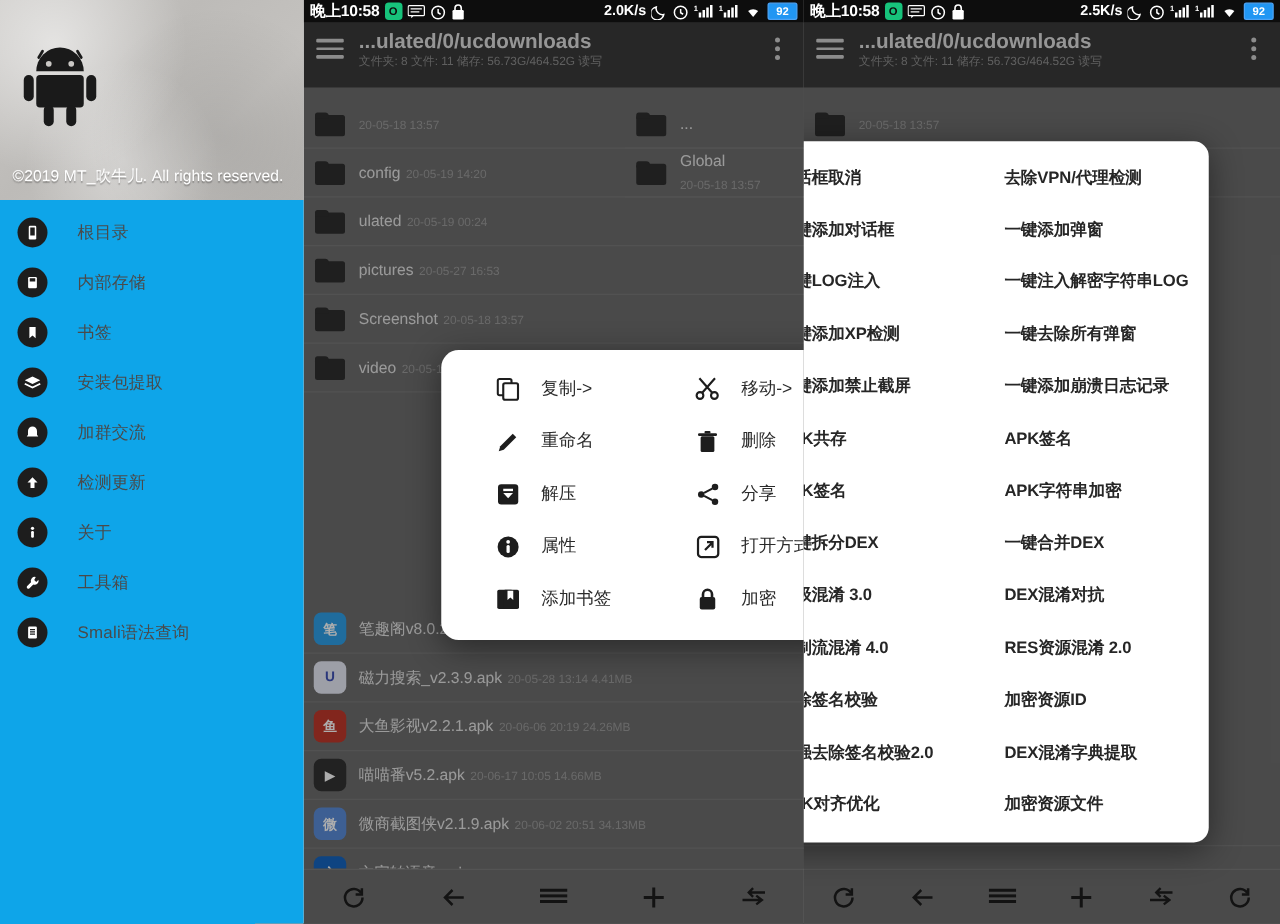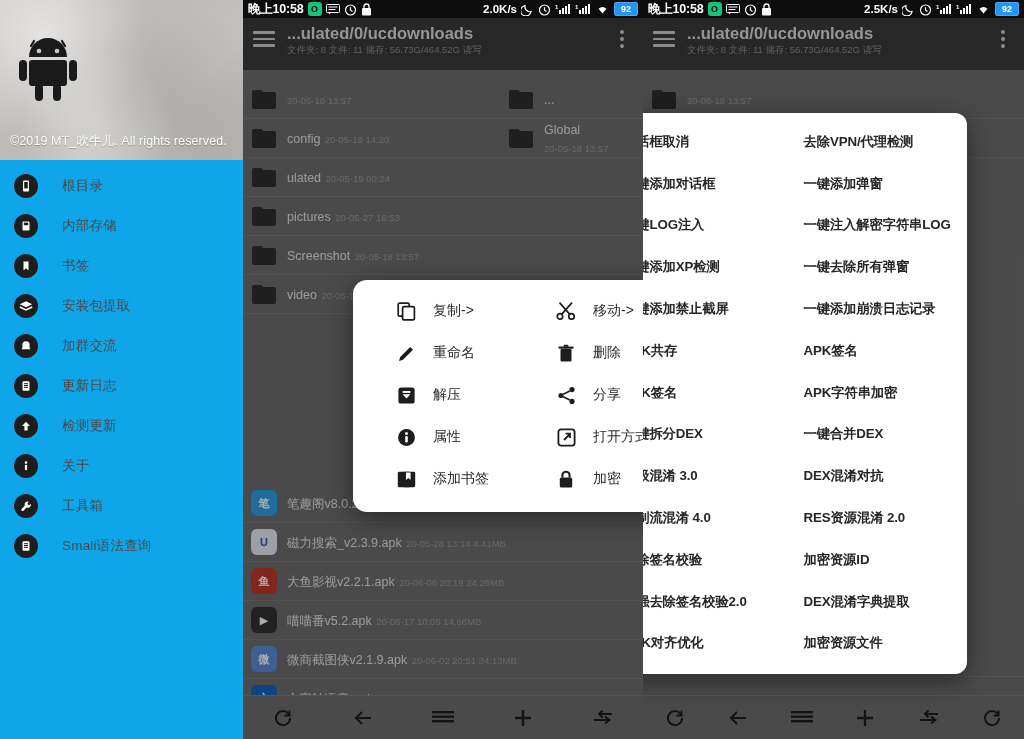--- a/index.html
+++ b/index.html
@@ -269,69 +269,58 @@
 
         <div class="ditem">
           <span class="ditem-ic">
             <svg width="14" height="14" viewBox="0 0 14 14">
                 <path d="M7 2.2a3.6 3.6 0 0 1 3.6 3.6v3l1 1.4H2.4l1-1.4v-3A3.6 3.6 0 0 1 7 2.2Z" fill="#fff"></path>
               </svg>
           </span>
           <span class="ditem-lb">加群交流</span>
         </div>
 
+
+        <div class="ditem">
+          <span class="ditem-ic">
+            <svg width="14" height="14" viewBox="0 0 14 14">
+                <path d="M7 2.8 11 7H8.6v4.4H5.4V7H3Z" fill="#fff"></path>
+              </svg>
+          </span>
+          <span class="ditem-lb">检测更新</span>
+        </div>
+
+        <div class="ditem">
+          <span class="ditem-ic">
+            <svg width="14" height="14" viewBox="0 0 14 14">
+                <circle cx="7" cy="3.6" r="1.3" fill="#fff"></circle>
+                <rect x="5.9" y="5.8" width="2.2" height="5.4" rx="1" fill="#fff"></rect>
+              </svg>
+          </span>
+          <span class="ditem-lb">关于</span>
+        </div>
+
+        <div class="ditem">
+          <span class="ditem-ic">
+            <svg width="14" height="14" viewBox="0 0 14 14">
+                <path d="M9.6 2.6a3.2 3.2 0 0 0-3.8 4.2L2.6 10a1.3 1.3 0 0 0 1.8 1.8l3.2-3.2a3.2 3.2 0 0 0 4.2-3.8l-1.8 1.8-1.6-1.6Z" fill="#fff"></path>
+              </svg>
+          </span>
+          <span class="ditem-lb">工具箱</span>
+        </div>
+
         <div class="ditem">
           <span class="ditem-ic">
             <svg width="14" height="14" viewBox="0 0 14 14">
                 <rect x="3.5" y="2.2" width="7" height="9.6" rx="1" fill="#fff"></rect>
                 <rect x="5" y="4.2" width="4" height="1" fill="#1d1d1d"></rect>
                 <rect x="5" y="6" width="4" height="1" fill="#1d1d1d"></rect>
                 <rect x="5" y="7.8" width="4" height="1" fill="#1d1d1d"></rect>
               </svg>
           </span>
-          <span class="ditem-lb">更新日志</span>
-        </div>
-
-        <div class="ditem">
-          <span class="ditem-ic">
-            <svg width="14" height="14" viewBox="0 0 14 14">
-                <path d="M7 2.8 11 7H8.6v4.4H5.4V7H3Z" fill="#fff"></path>
-              </svg>
-          </span>
-          <span class="ditem-lb">检测更新</span>
-        </div>
-
-        <div class="ditem">
-          <span class="ditem-ic">
-            <svg width="14" height="14" viewBox="0 0 14 14">
-                <circle cx="7" cy="3.6" r="1.3" fill="#fff"></circle>
-                <rect x="5.9" y="5.8" width="2.2" height="5.4" rx="1" fill="#fff"></rect>
-              </svg>
-          </span>
-          <span class="ditem-lb">关于</span>
-        </div>
-
-        <div class="ditem">
-          <span class="ditem-ic">
-            <svg width="14" height="14" viewBox="0 0 14 14">
-                <path d="M9.6 2.6a3.2 3.2 0 0 0-3.8 4.2L2.6 10a1.3 1.3 0 0 0 1.8 1.8l3.2-3.2a3.2 3.2 0 0 0 4.2-3.8l-1.8 1.8-1.6-1.6Z" fill="#fff"></path>
-              </svg>
-          </span>
-          <span class="ditem-lb">工具箱</span>
-        </div>
-
-        <div class="ditem">
-          <span class="ditem-ic">
-            <svg width="14" height="14" viewBox="0 0 14 14">
-                <rect x="3.5" y="2.2" width="7" height="9.6" rx="1" fill="#fff"></rect>
-                <rect x="5" y="4.2" width="4" height="1" fill="#1d1d1d"></rect>
-                <rect x="5" y="6" width="4" height="1" fill="#1d1d1d"></rect>
-                <rect x="5" y="7.8" width="4" height="1" fill="#1d1d1d"></rect>
-              </svg>
-          </span>
           <span class="ditem-lb">Smali语法查询</span>
         </div>
 
       </div>
     </div>
   </div>
 
   <div class="panel panel-2">
 
     <div class="statusbar">

